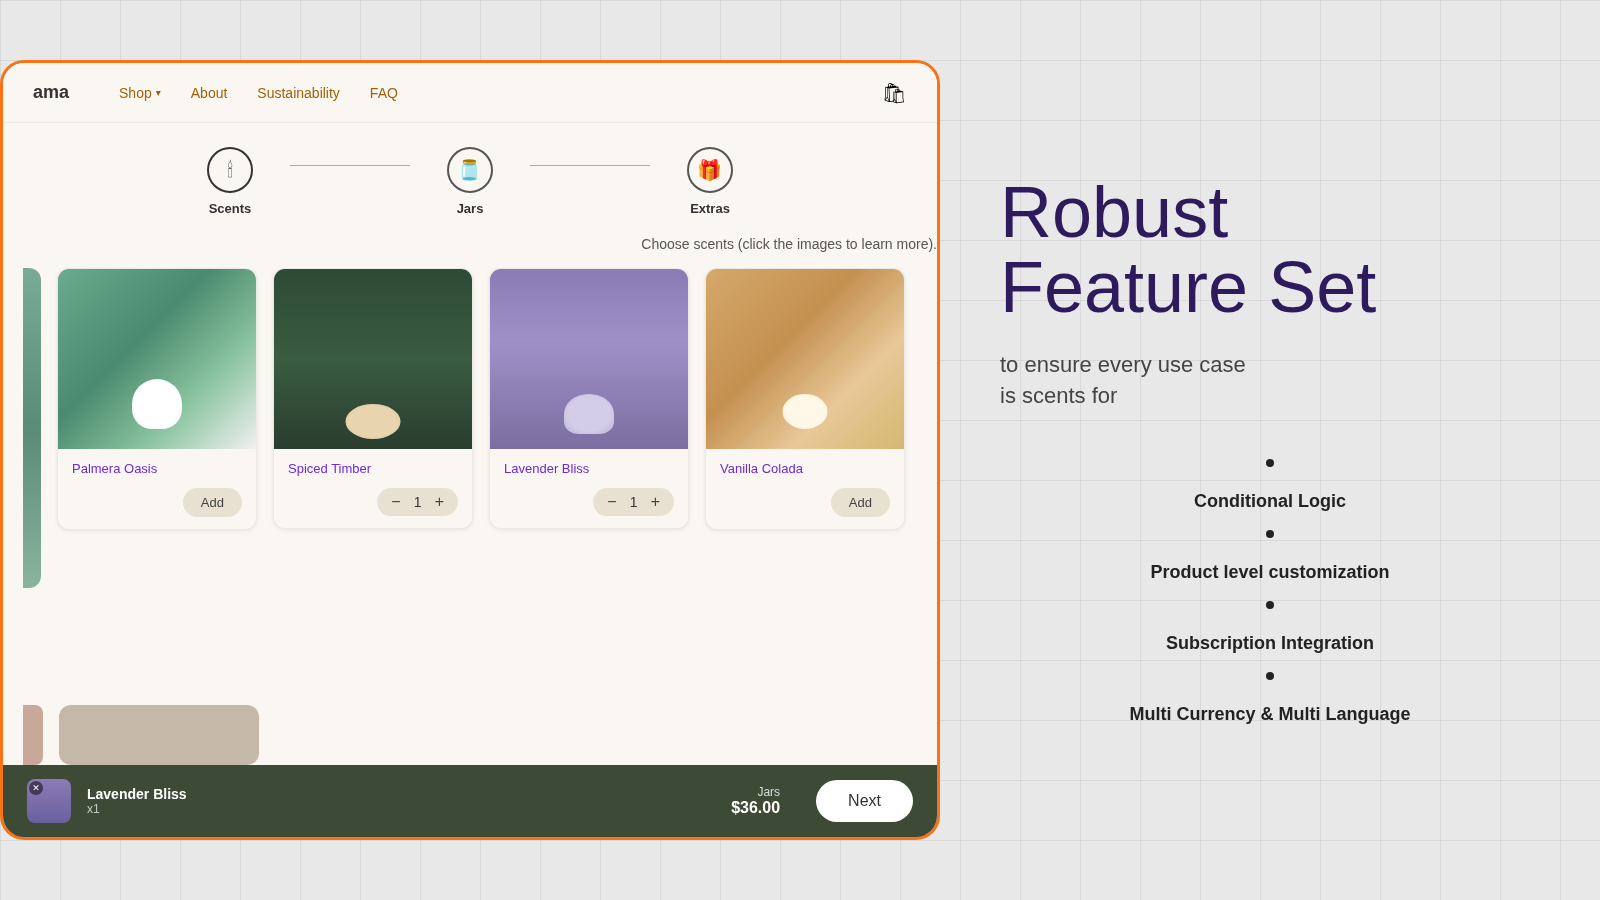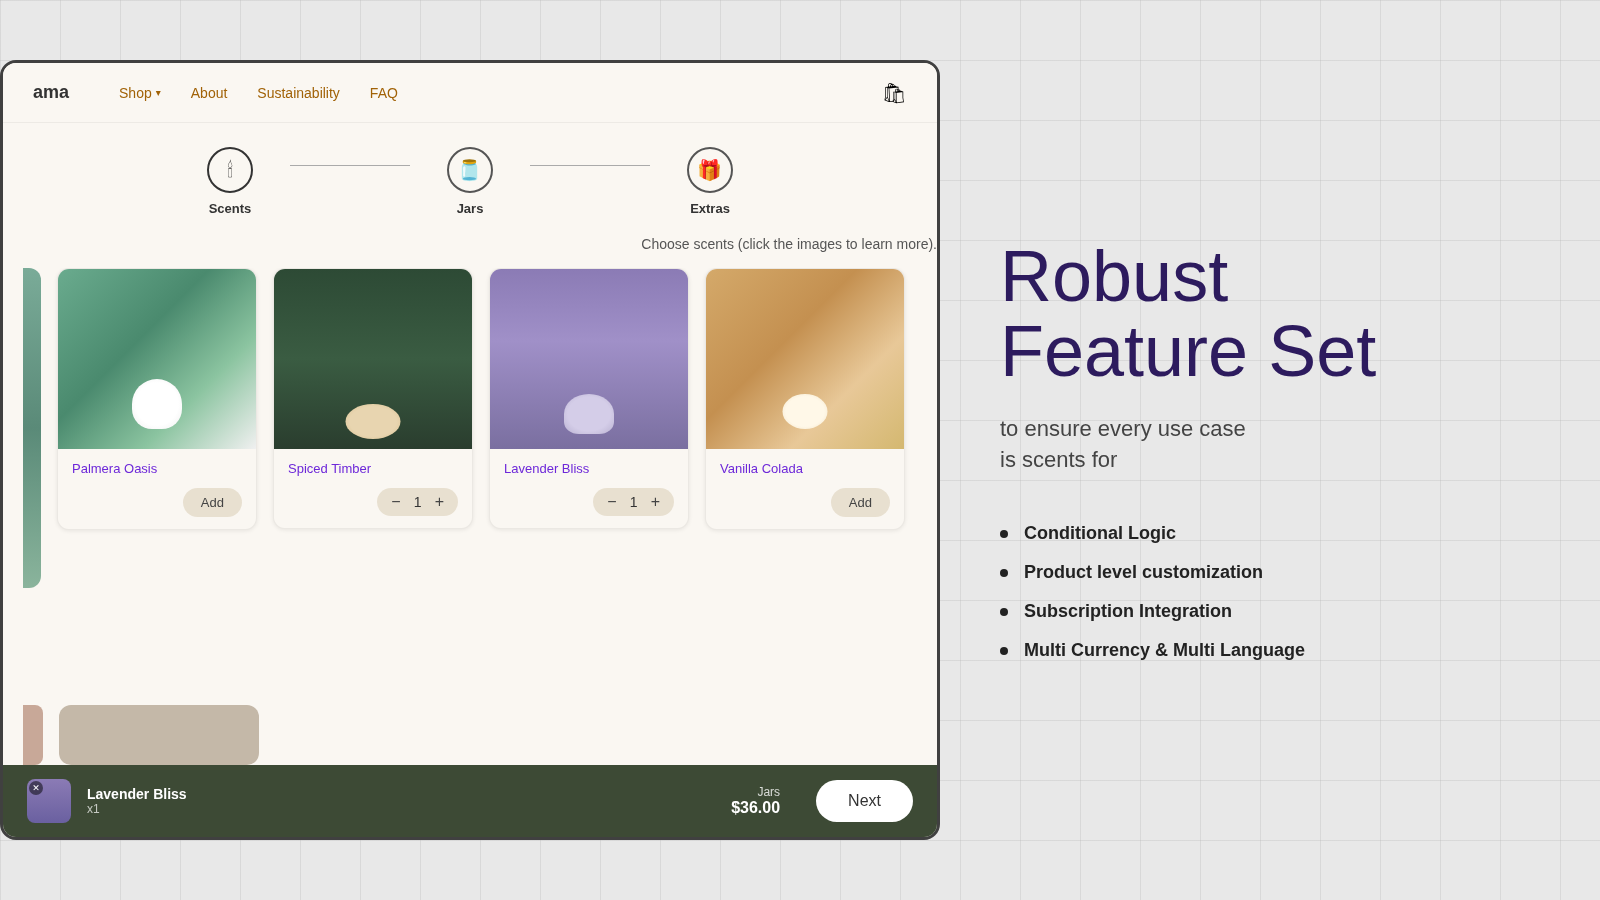--- a/index.html
+++ b/index.html
@@ -25,22 +25,22 @@
       display: flex;
       align-items: center;
       justify-content: flex-start;
       padding: 60px 0 60px 0;
     }
 
     .app-window {
       width: 940px;
       height: 780px;
       background: #faf7f2;
-      border-radius: 16px;
-      border: 3px solid #404040;
+      border-radius: 24px;
+      border: 3px solid #f97316;
       overflow: hidden;
       position: relative;
       display: flex;
       flex-direction: column;
     }
 
     
     .nav {
       background: #faf7f2;
       padding: 0 30px;
@@ -401,24 +401,25 @@
     }
     .features-list {
       list-style: none;
       display: flex;
       flex-direction: column;
       gap: 18px;
     }
     .feature-item {
       display: flex;
       align-items: center;
-      gap: 16px;
+      gap: 24px;
       font-size: 18px;
       font-weight: 700;
       color: #222;
+      flex-direction: column;
     }
     .feature-bullet {
       width: 8px;
       height: 8px;
       background: #222;
       border-radius: 50%;
       flex-shrink: 0;
     }
 
     

